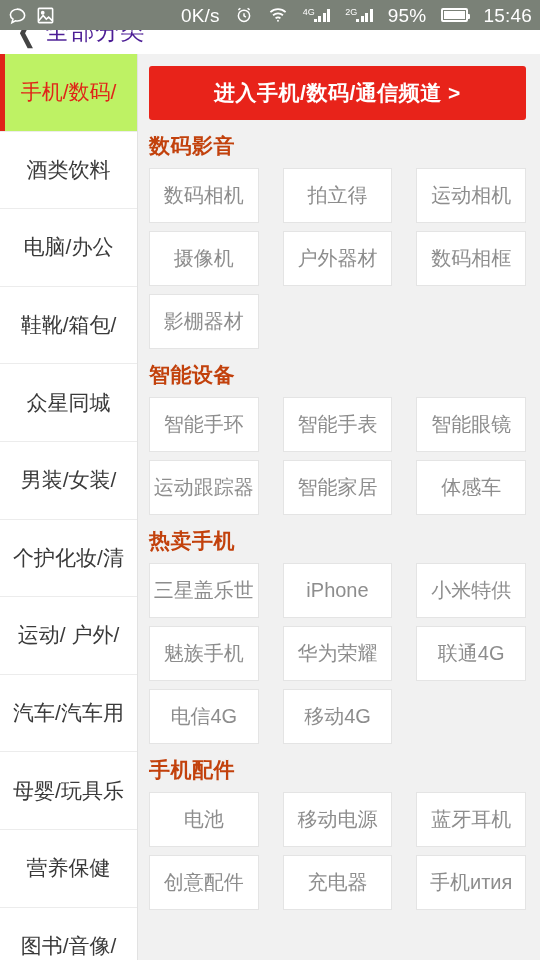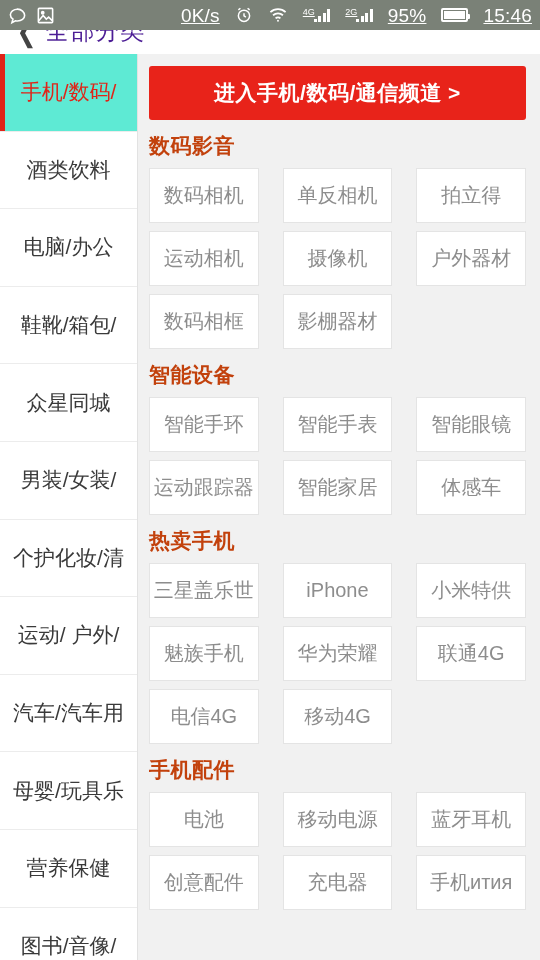--- a/index.html
+++ b/index.html
@@ -38,21 +38,20 @@
     align-items: center;
     gap: 9px;
     flex: 0 0 auto;
   }
   .sb-right {
     margin-left: auto;
     display: flex;
     align-items: center;
     gap: 15px;
     flex: 0 0 auto;
-    text-decoration: underline;
   }
   .sb-text { font-size: 19px; letter-spacing: 0.2px; line-height: 1; }
   .sb-icon { display: inline-flex; align-items: center; justify-content: center; }
   .sb-icon svg { display: block; }
   .net-label {
     font-size: 9px;
     vertical-align: super;
     line-height: 1;
     margin-right: -1px;
   }
@@ -146,21 +145,21 @@
     justify-content: center;
     font-size: 21px;
     color: #3a3a3a;
     background: #ffffff;
     border-bottom: 1px solid #ececec;
     padding: 0 4px;
     white-space: nowrap;
     overflow: hidden;
   }
   .side-item.active {
-    background: #5eead4;
+    background: #bef264;
     color: #e02418;
   }
   .side-item.active::before {
     content: "";
     position: absolute;
     left: 0; top: 0; bottom: 0;
     width: 5px;
     background: #e02418;
   }
 
@@ -331,21 +330,20 @@
     <div class="content">
 
       <div class="banner-wrap">
         <div class="banner">进入手机/数码/通信频道 &gt;</div>
       </div>
 
       <div class="section">
         <div class="section-title">数码影音</div>
         <div class="grid">
           <div class="tile">数码相机</div>
-          <div class="tile">单反相机</div>
           <div class="tile">拍立得</div>
           <div class="tile">运动相机</div>
           <div class="tile">摄像机</div>
           <div class="tile">户外器材</div>
           <div class="tile">数码相框</div>
           <div class="tile">影棚器材</div>
         </div>
       </div>
 
       <div class="section">

